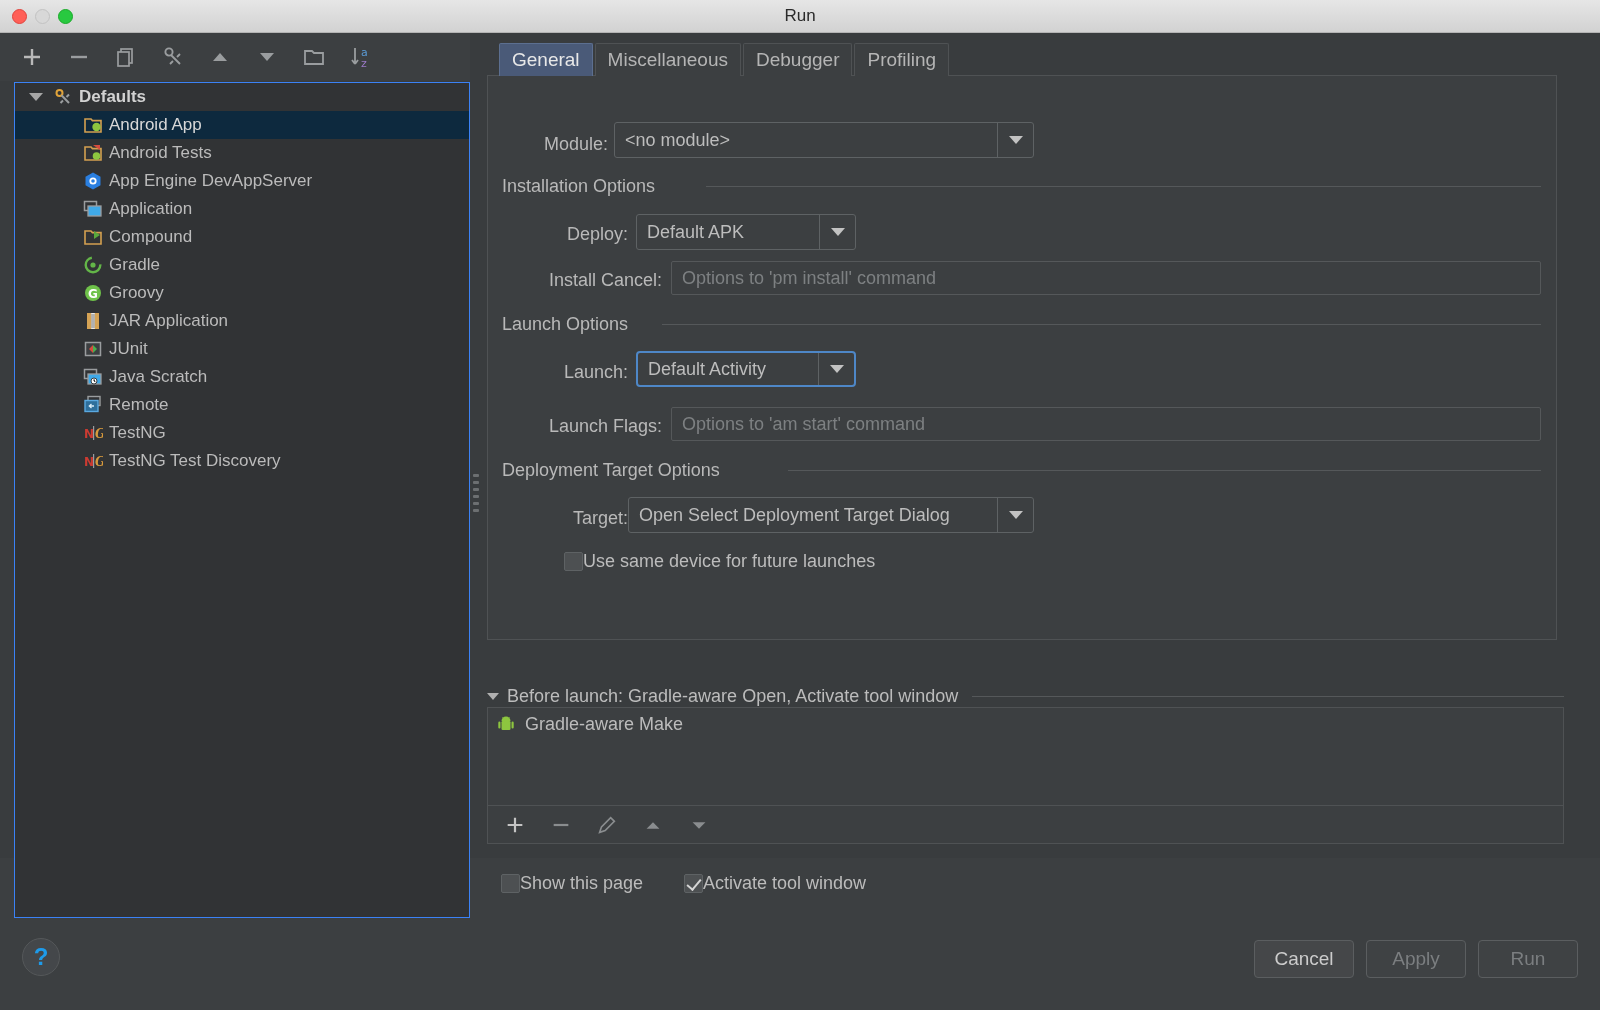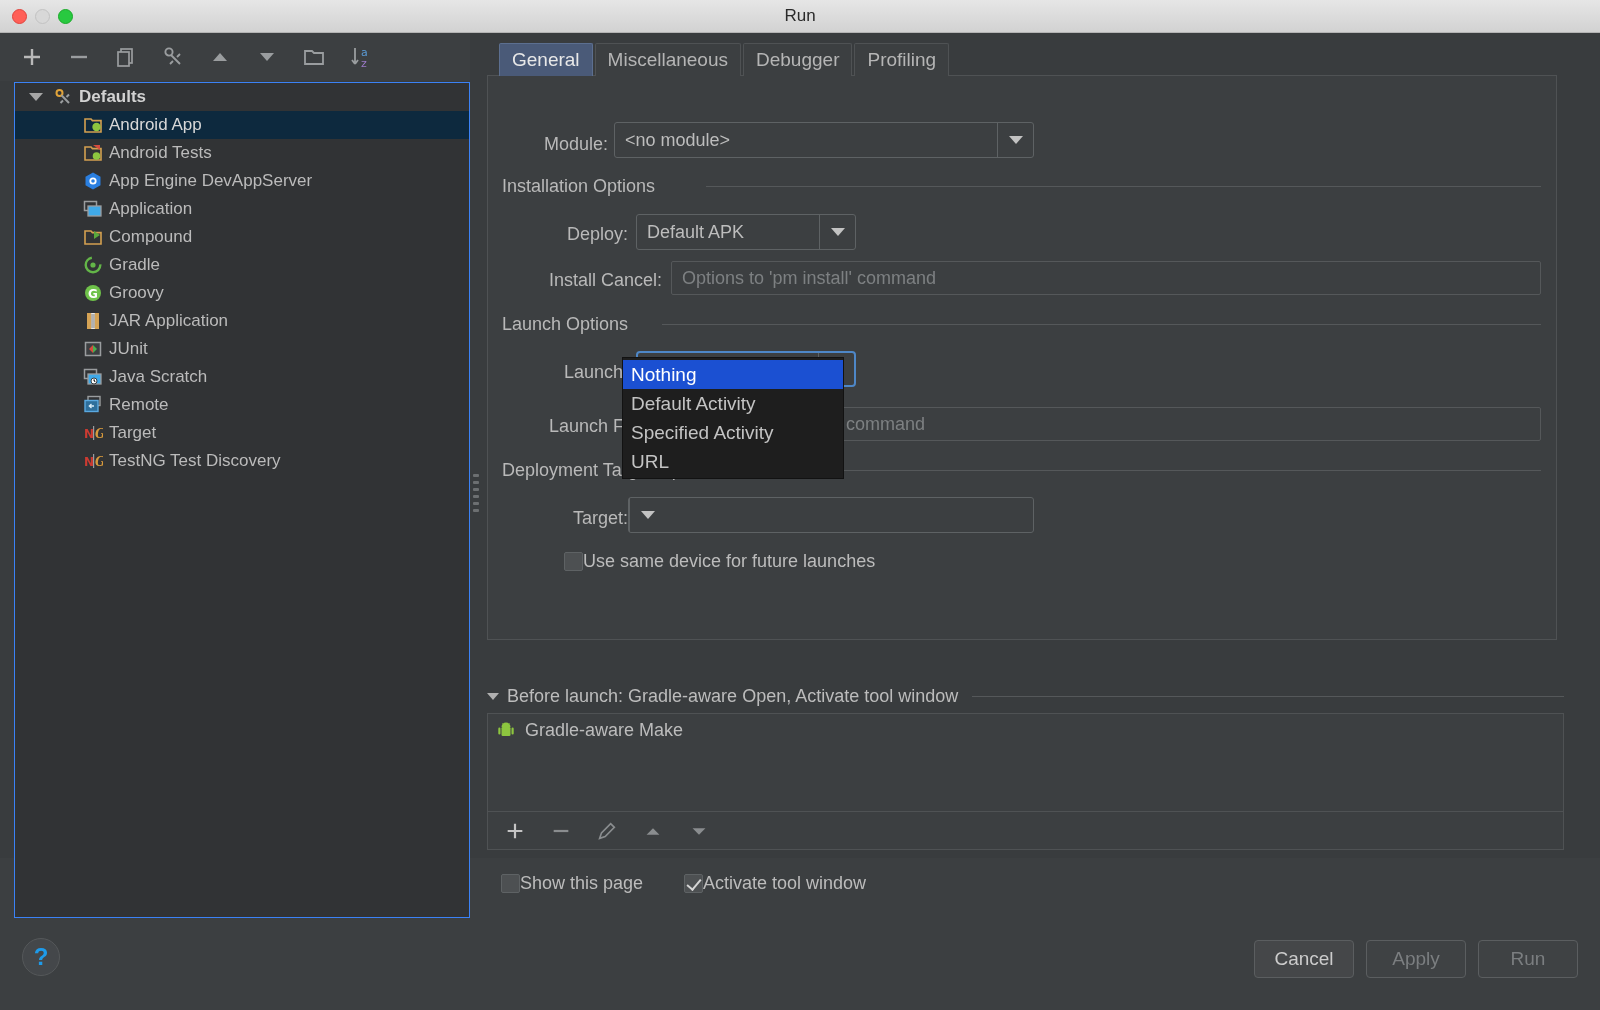--- a/index.html
+++ b/index.html
@@ -150,21 +150,21 @@
   }
   .popitem.sel { background:#1b50d2; color:#ffffff; }
 
   
   .beforelaunch { position:absolute; left:487px; top:686px; width:1077px; }
   .bl-head { display:flex; align-items:center; gap:8px; }
   .bl-tri { width:0;height:0;border-left:6px solid transparent;border-right:6px solid transparent;border-top:7px solid #b0b0b0; }
   .bl-title { color:#bcbcbc; font-size:18px; font-family:"Liberation Sans", sans-serif; white-space:nowrap; }
   .bl-line { flex:1; height:1px; background:#55585a; margin-left:6px; }
   .bl-list {
-    margin-top:6px; height:99px; border:1px solid #4f5254; background:#3c3f41;
+    height:99px; border:1px solid #4f5254; background:#3c3f41;
   }
   .bl-item { display:flex; align-items:center; gap:9px; padding:6px 0 0 8px; }
   .bl-item span { color:#bcbcbc; font-size:18px; font-family:"Liberation Sans", sans-serif; }
   .bl-toolbar {
     height:38px; border:1px solid #4f5254; border-top:none; background:#3c3f41;
     display:flex; align-items:center; gap:20px; padding-left:14px;
   }
   .bl-toolbar .tbtn { width:26px; height:26px; }
 
   .footcheck { position:absolute; display:flex; align-items:center; cursor:pointer; }
@@ -379,21 +379,21 @@
     </div>
 
     <div class="treerow child">
       <span class="ico">
         <svg width="20" height="20" viewBox="0 0 20 20">
           <text x="1" y="15" font-size="12" fill="#cc3b32" font-family="DejaVu Sans" font-weight="bold">N</text>
           <rect x="10" y="3" width="1.2" height="14" fill="#9a9d9f"></rect>
           <text x="12" y="15" font-size="12" fill="#d89a3c" font-family="DejaVu Serif" font-style="italic" font-weight="bold">G</text>
         </svg>
       </span>
-      <span>Target</span>
+      <span>TestNG</span>
     </div>
 
     <div class="treerow child">
       <span class="ico">
         <svg width="20" height="20" viewBox="0 0 20 20">
           <text x="1" y="15" font-size="12" fill="#cc3b32" font-family="DejaVu Sans" font-weight="bold">N</text>
           <rect x="10" y="3" width="1.2" height="14" fill="#9a9d9f"></rect>
           <text x="12" y="15" font-size="12" fill="#d89a3c" font-family="DejaVu Serif" font-style="italic" font-weight="bold">G</text>
         </svg>
       </span>
@@ -469,47 +469,34 @@
       <div class="lbl" style="position:absolute; left:14px; top:340px; width:160px;">Launch Flags:</div>
       <div class="textfield" style="position:absolute; left:183px; top:331px; width:870px;">
         <span>Options to 'am start' command</span>
       </div>
 
       <div class="section-title" style="left:14px; top:384px;">Deployment Target Options</div>
       <div class="section-line" style="left:300px; top:394px; width:753px;"></div>
 
       <div class="lbl" style="position:absolute; left:14px; top:432px; width:126px;">Target:</div>
       <div class="combo" style="position:absolute; left:140px; top:421px; width:406px;">
+        <div class="val">Open Select Deployment Target Dialog</div>
         <div class="arrow">
             <i class="caret"></i>
           </div>
       </div>
 
       <div class="checkrow" style="left:76px; top:475px;">
         <span class="cbox"></span>
         <span class="checklabel">Use same device for future launches</span>
       </div>
 
     </div>
   </div>
 
-  <div class="popup">
-    <div class="popitem sel">
-      <span>Nothing</span>
-    </div>
-    <div class="popitem">
-      <span>Default Activity</span>
-    </div>
-    <div class="popitem">
-      <span>Specified Activity</span>
-    </div>
-    <div class="popitem">
-      <span>URL</span>
-    </div>
-  </div>
 
   <div class="beforelaunch">
     <div class="bl-head">
       <span class="bl-tri"></span>
       <span class="bl-title">Before launch: Gradle-aware Open, Activate tool window</span>
       <span class="bl-line"></span>
     </div>
     <div class="bl-list">
       <div class="bl-item">
         <svg width="20" height="20" viewBox="0 0 20 20">

